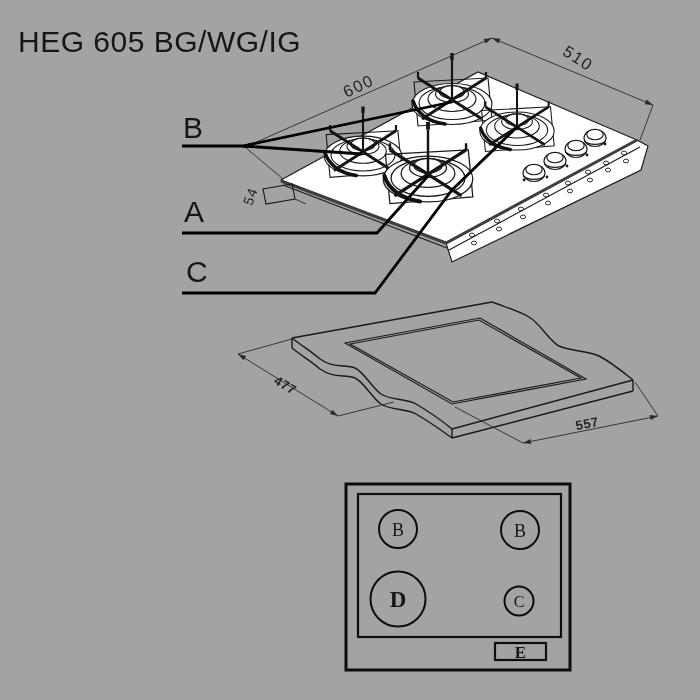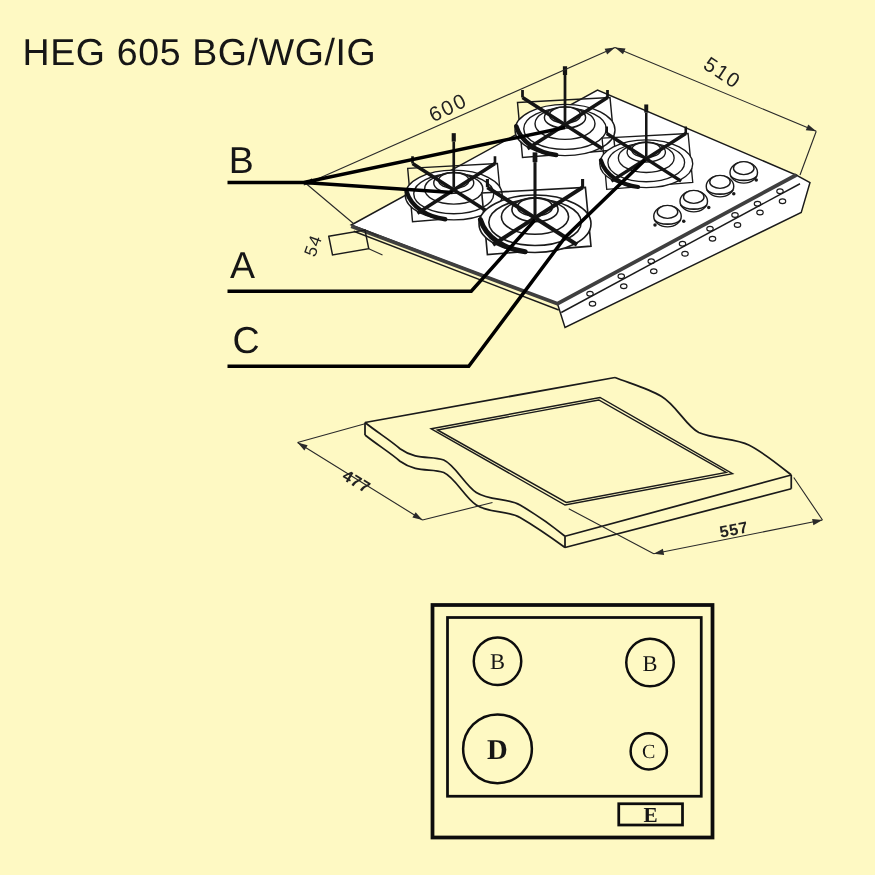--- a/index.html
+++ b/index.html
@@ -1,16 +1,16 @@
 <!DOCTYPE html>
 <html><head>
 <meta charset="utf-8">
 <style>
   html,body{margin:0;padding:0;background:#fff;}
-  .canvas{position:relative;width:700px;height:700px;background:#fef9c3;overflow:hidden;
+  .canvas{position:relative;width:700px;height:700px;background:#a3a3a3;overflow:hidden;
           font-family:"Liberation Sans",sans-serif;}
   svg{position:absolute;left:0;top:0;}
   svg text{fill:#161616;}
   .t-title{font-size:30px;letter-spacing:0.5px;}
   .t-label{font-size:30px;}
   .t-dim{font-size:16.5px;letter-spacing:1.5px;fill:#222;}
   .t-dim-sm{font-size:13px;font-weight:bold;letter-spacing:0.5px;fill:#222;}
   .t-54{font-size:14px;letter-spacing:1px;fill:#222;}
   .t-serif{font-family:"Liberation Serif","DejaVu Serif",serif;}
   .ln{stroke:#1a1a1a;stroke-width:1.15;fill:none;}

